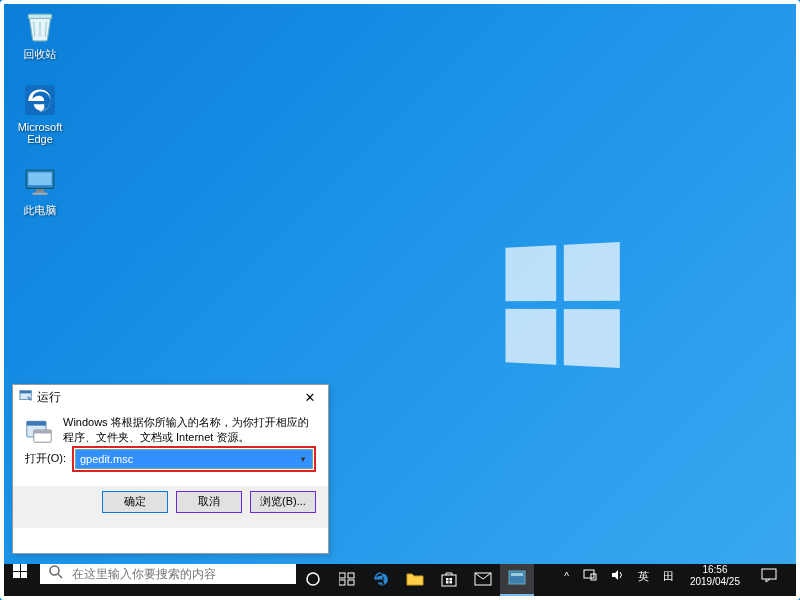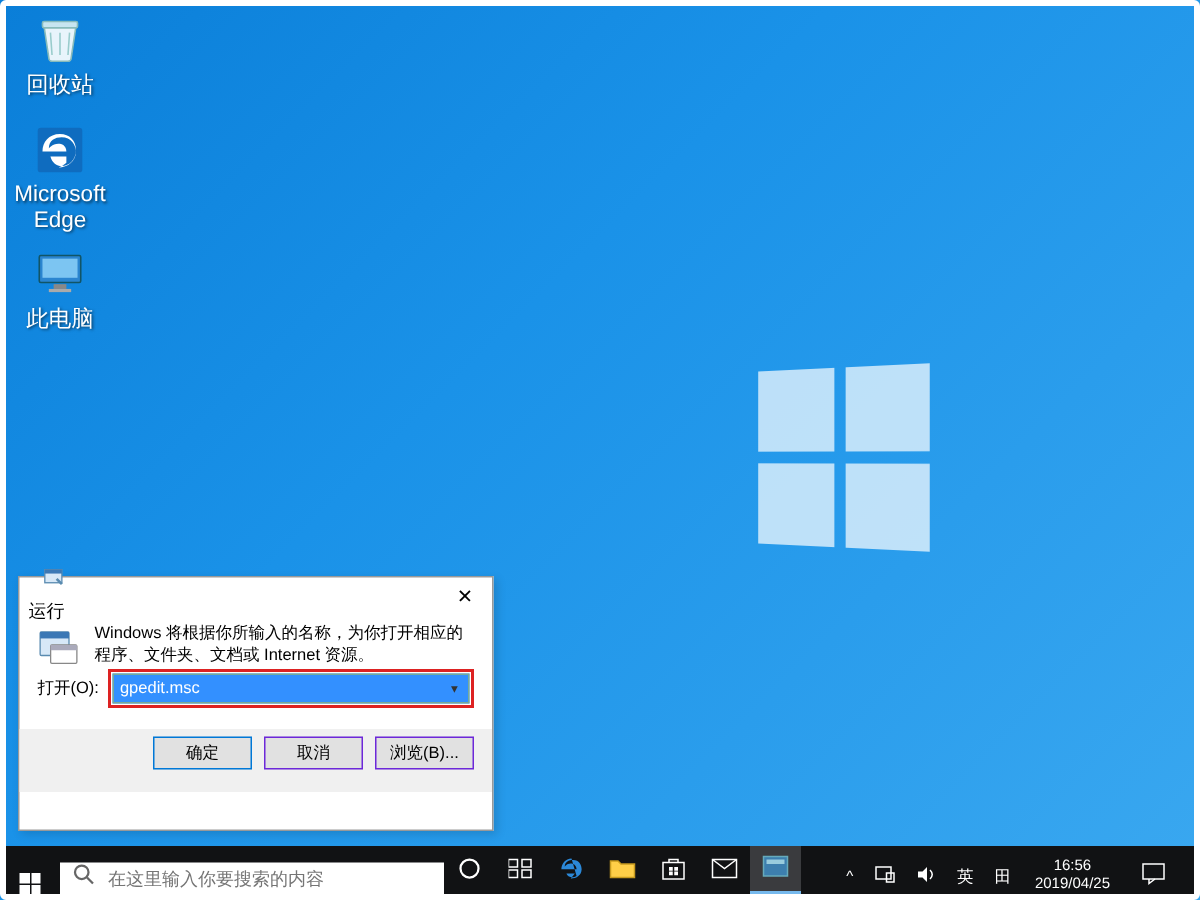--- a/index.html
+++ b/index.html
@@ -2,46 +2,46 @@
 <html><head>
   <meta charset="utf-8">
   <style>
     * { margin: 0; padding: 0; box-sizing: border-box; font-family: "Microsoft YaHei", "Segoe UI", Tahoma, sans-serif; }
     body { width: 800px; height: 600px; overflow: hidden; position: relative; background: linear-gradient(135deg, #0a7ed8 0%, #1a92e8 40%, #3aa8f0 100%); }
 
     
     .desktop { position: absolute; inset: 0; }
     .desktop-icon { position: absolute; width: 64px; display: flex; flex-direction: column; align-items: center; gap: 3px; cursor: pointer; }
     .desktop-icon .ico { width: 36px; height: 36px; display: flex; align-items: center; justify-content: center; }
-    .desktop-icon .lbl { color: #fff; font-size: 15px; text-align: center; text-shadow: 1px 1px 2px rgba(0,0,0,.6); }
+    .desktop-icon .lbl { color: #fff; font-size: 11px; text-align: center; text-shadow: 1px 1px 2px rgba(0,0,0,.6); }
 
     
     .win-logo { position: absolute; left: 500px; top: 245px; width: 120px; height: 120px; display: grid; grid-template-columns: 1fr 1fr; grid-template-rows: 1fr 1fr; gap: 8px; transform: perspective(400px) rotateY(-18deg); opacity: .7; }
     .win-logo div { background: #ffffff; }
 
     
     .run-dialog { position: absolute; left: 12px; top: 384px; width: 317px; height: 170px; background: #fff; border: 1px solid #999; box-shadow: 2px 2px 6px rgba(0,0,0,.15); }
     .run-title { height: 24px; display: flex; align-items: center; justify-content: space-between; padding: 0 4px 0 6px; font-size: 12px; }
-    .run-title-left { display: flex; align-items: flex-end; gap: 4px; flex-direction: column; }
+    .run-title-left { display: flex; align-items: flex-start; gap: 4px; }
     .run-close { width: 28px; height: 20px; display: flex; align-items: center; justify-content: center; font-size: 13px; cursor: pointer; }
     .run-body { padding: 6px 12px 0 12px; }
     .run-desc { display: flex; gap: 10px; align-items: center; margin-bottom: 0; }
     .run-desc .ico { width: 28px; height: 28px; flex-shrink: 0; }
     .run-desc .txt { font-size: 11px; line-height: 1.4; color: #000; }
     .run-open-row { display: flex; align-items: center; gap: 6px; margin-bottom: 14px; }
     .run-open-label { font-size: 11px; }
     .run-input-wrap { position: relative; flex: 1; border: 2px solid #d22; padding: 1px; }
     .run-input { width: 100%; height: 20px; border: 1px solid #7a9; padding: 0 36px 0 4px; font-size: 11px; background: #3390ff; color: #fff; }
     .run-dd { position: absolute; right: 4px; top: 50%; transform: translateY(-50%); width: 14px; height: 14px; display: flex; align-items: center; justify-content: center; font-size: 9px; color: #333; cursor: pointer; }
     .run-buttons { display: flex; justify-content: flex-end; gap: 8px; padding: 0 12px 10px 12px; background: #f0f0f0; height: 42px; align-items: center; }
     .run-btn { width: 66px; height: 22px; font-size: 11px; background: #e1e1e1; border: 1px solid #6d28d9; cursor: pointer; }
     .run-btn.default { border-color: #0078d7; }
 
     
-    .taskbar { position: absolute; left: 0; right: 0; bottom: 4px; height: 32px; background: #111214; display: flex; align-items: flex-end; color: #fff; }
+    .taskbar { position: absolute; left: 0; right: 0; bottom: 4px; height: 32px; background: #111214; display: flex; align-items: flex-start; color: #fff; }
     .tb-start { width: 40px; display: flex; align-items: center; justify-content: center; cursor: pointer; }
     .tb-start .wlogo { width: 14px; height: 14px; display: grid; grid-template-columns: 1fr 1fr; grid-template-rows: 1fr 1fr; gap: 1px; }
     .tb-start .wlogo div { background: #fff; }
     .tb-search { flex: 0 0 256px; background: #fff; display: flex; align-items: center; padding: 0 8px; gap: 8px; }
     .tb-search input { border: none; outline: none; font-size: 12px; width: 100%; color: #555; background: transparent; }
     .tb-icons { display: flex; align-items: center; }
     .tb-icon { width: 34px; height: 32px; display: flex; align-items: center; justify-content: center; font-size: 14px; cursor: pointer; }
     .tb-icon.active { background: #3a3b3e; border-bottom: 2px solid #76b9ed; }
     .tb-spacer { flex: 1; }
     .tb-tray { display: flex; align-items: center; gap: 6px; padding-right: 2px; font-size: 10px; }

